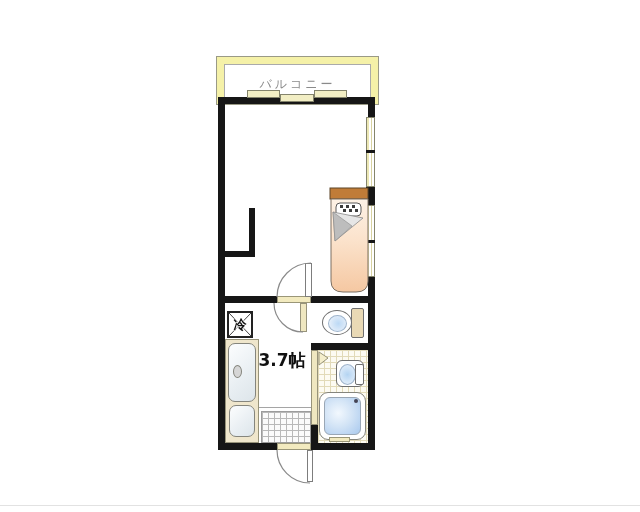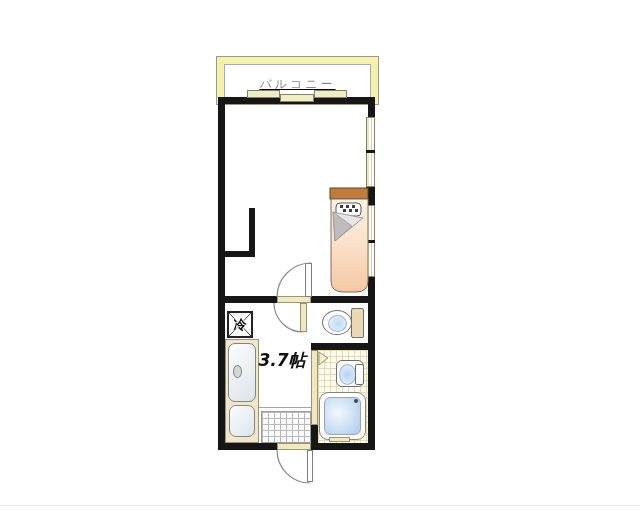--- a/index.html
+++ b/index.html
@@ -5,21 +5,21 @@
   html,body{margin:0;padding:0;background:#fff;}
   .canvas{position:relative;width:640px;height:512px;background:#fff;overflow:hidden;
           font-family:"DejaVu Sans",sans-serif;}
   .abs{position:absolute;box-sizing:border-box;}
   .wall{position:absolute;background:#161616;box-sizing:border-box;}
   .threshold{position:absolute;background:#f2eabf;border:1px solid #9a9678;box-sizing:border-box;}
   .leaf{position:absolute;box-sizing:border-box;}
   .leaf.white{background:#fff;border:1px solid #7d7d7d;}
   .leaf.beige{background:#efe7c0;border:1px solid #97937a;}
   .balcony-frame{border:7px solid #f5f1a8;border-bottom:none;outline:1px solid #9a9a86;background:#fff;}
-  .balcony-inner{position:absolute;inset:0;border:1px solid #aaa;display:flex;align-items:center;justify-content:center;text-decoration:underline;}
+  .balcony-inner{position:absolute;inset:0;border:1px solid #aaa;display:flex;align-items:center;justify-content:center;}
   .balcony-label{color:#8a8a8a;font-size:12px;letter-spacing:3px;}
   .room-label{position:absolute;color:#111;font-weight:bold;text-align:center;}
   .win-h{position:absolute;display:flex;}
   .win-cell{height:8px;flex:1;background:#f2eec4;border:1px solid #84846c;box-sizing:border-box;}
   .win-v{position:absolute;width:9px;background:linear-gradient(90deg,#ece7b4 0 2px,#fff 2px 4px,#d8d2a0 4px 5px,#fff 5px 7px,#ece7b4 7px 9px);border:1px solid #84846c;box-sizing:border-box;}
   .win-tick{position:absolute;width:9px;height:3px;background:#161616;}
   .tile-bath{background-color:#fdfbf2;background-image:linear-gradient(#e2dab8 1px,transparent 1px),linear-gradient(90deg,#e2dab8 1px,transparent 1px);background-size:6px 6px;}
   .tile-genkan{background-color:#fbfbfb;background-image:linear-gradient(#b9b9b9 1px,transparent 1px),linear-gradient(90deg,#b9b9b9 1px,transparent 1px);background-size:6px 6px;border:1px solid #9c9c9c;}
   .genkan-step{background:#fff;border-top:1px solid #a5a5a5;border-left:1px solid #a5a5a5;}
   .counter{background:#efe6cc;border:1px solid #97937a;}
@@ -140,16 +140,16 @@
     <path d="M 277,450 A 33,33 0 0 0 310,483" fill="none" stroke="#8a8a8a" stroke-width="1.2"></path>
 
     <polygon points="319,352 328,358 319,365" fill="#f5eecb" stroke="#97937a" stroke-width="1"></polygon>
 
     <g stroke="#444" stroke-width="1">
       <line x1="229" y1="313" x2="251" y2="336"></line>
       <line x1="251" y1="313" x2="229" y2="336"></line>
     </g>
   </svg>
 
-  <div class="room-label" style="left:250px;top:349px;width:64px;font-size:17px;font-style:italic;">3.7帖</div>
+  <div class="room-label" style="left:250px;top:349px;width:64px;font-size:17px;">3.7帖</div>
 
   <div class="bottom-hairline" style="left:0;top:505px;width:640px;height:1px;"></div>
 </div>
 
 </body></html>

